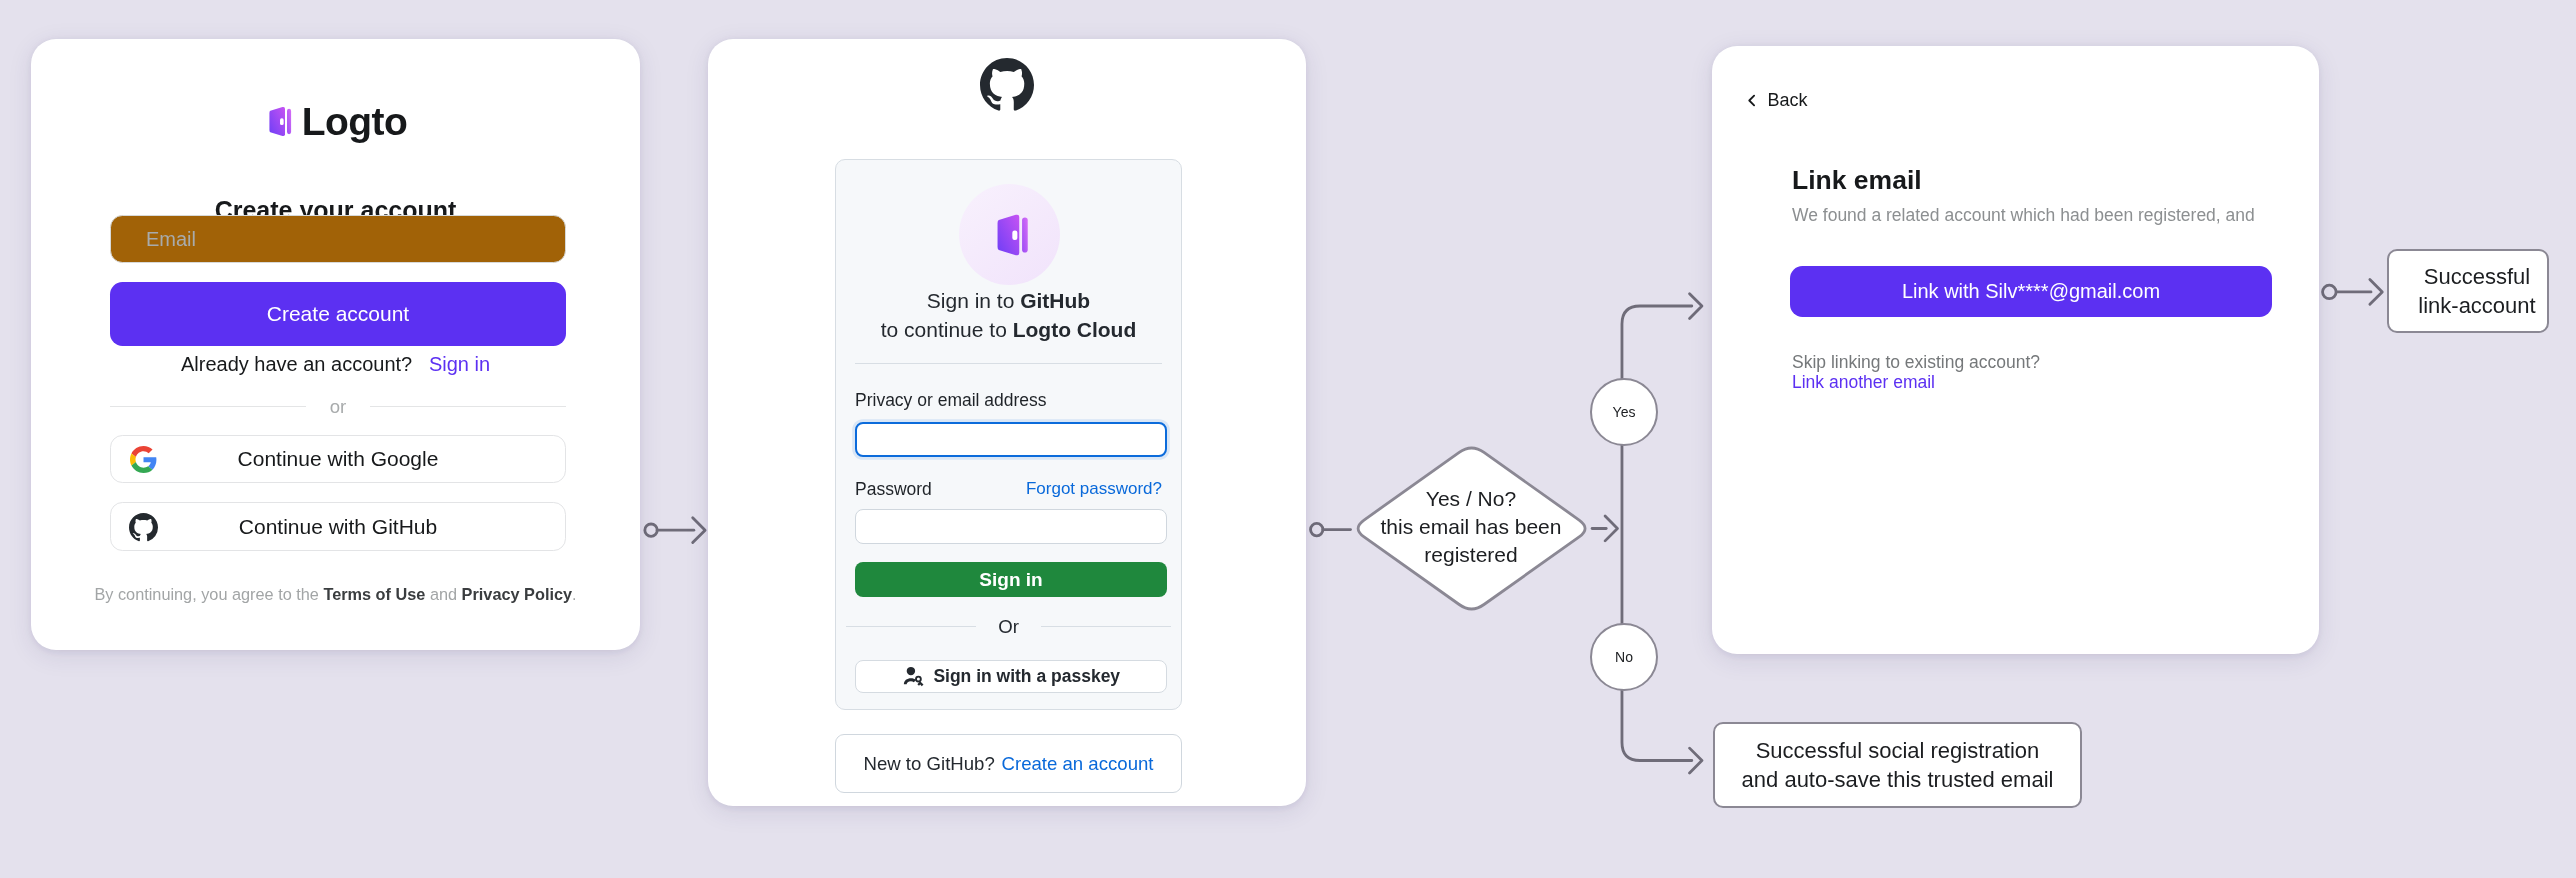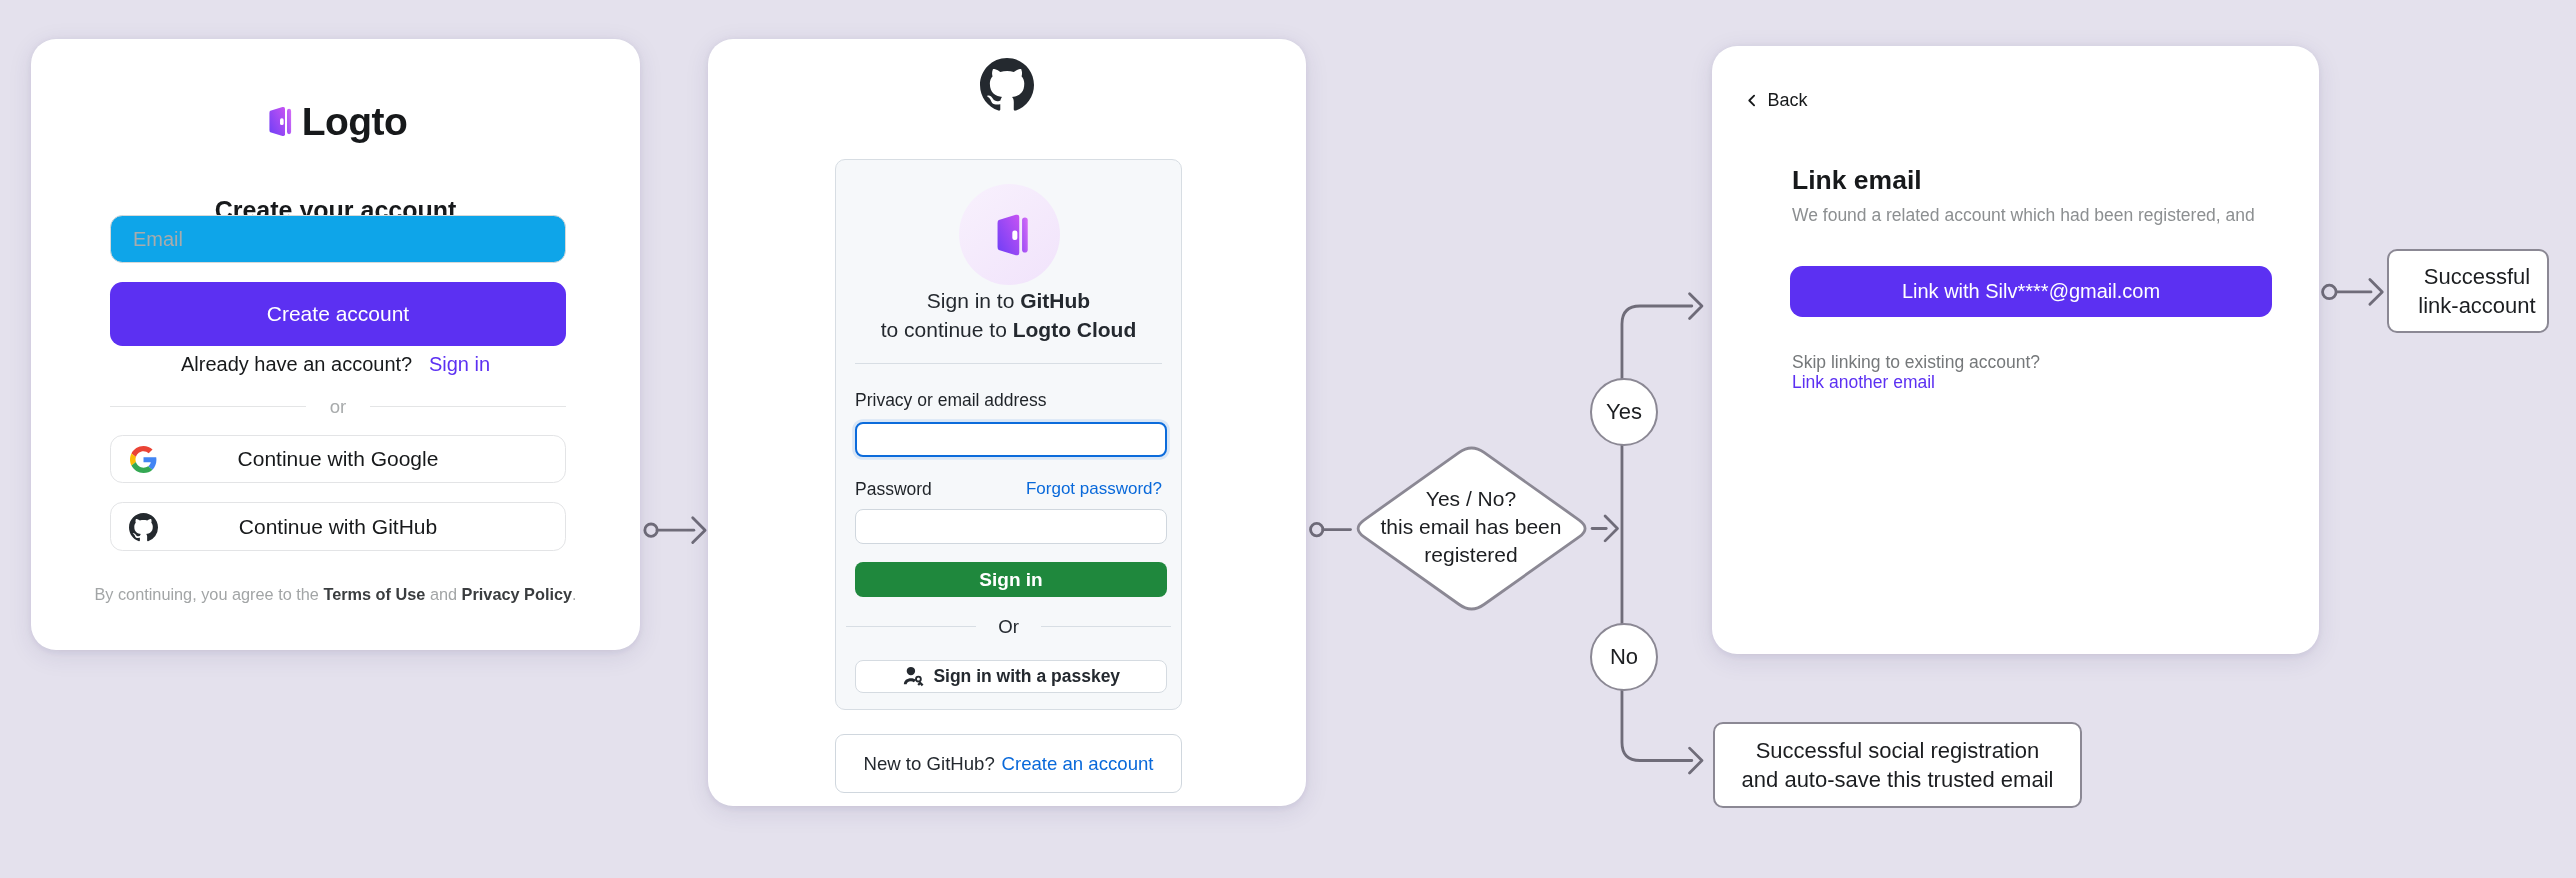--- a/index.html
+++ b/index.html
@@ -4,29 +4,29 @@
 <style>
   html,body{margin:0;padding:0;background:#e4e1ed;font-family:"Liberation Sans","DejaVu Sans",sans-serif;}
   .canvas{position:relative;width:2576px;height:879px;overflow:hidden;background:#e4e1ed;}
   .card{position:absolute;background:#fff;border-radius:25px;box-shadow:0 5.6px 25px rgba(45,35,95,.10),0 1.7px 6.8px rgba(45,35,95,.07);z-index:2;}
   .abs{position:absolute;}
   svg{display:block;}
 
   
   #flow-svg{position:absolute;left:0;top:0;z-index:1;}
   .flow-node{position:absolute;z-index:3;background:#fff;border:2.8px solid #8b8894;display:flex;align-items:center;justify-content:center;text-align:center;color:#1c1e21;}
-  .flow-circle{width:64px;height:64px;border-radius:50%;font-size:22px;}
+  .flow-circle{width:64px;height:64px;border-radius:50%;font-size:14px;}
   .flow-box{border-radius:10px;font-size:22px;line-height:29px;}
   .diamond-label{position:absolute;z-index:3;text-align:center;font-size:21px;line-height:28px;color:#1c1e21;}
 
   
   .lg-brand{left:0;right:0;top:62px;height:41px;display:flex;align-items:center;justify-content:center;gap:10px;}
   .lg-wordmark{font-size:39px;font-weight:800;letter-spacing:-0.6px;color:#17191b;}
   .lg-title{left:0;right:0;top:157px;text-align:center;font-size:25px;font-weight:600;color:#17191b;}
-  .lg-input{left:79px;top:176px;width:456px;height:48px;box-sizing:border-box;border:1.7px solid #d7d9d9;border-radius:12.4px;padding:0 22px;font-size:20px;color:#17191b;outline:none;background:#0ea5e9;font-family:inherit;}
+  .lg-input{left:79px;top:176px;width:456px;height:48px;box-sizing:border-box;border:1.7px solid #d7d9d9;border-radius:12.4px;padding:0 35px;font-size:20px;color:#17191b;outline:none;background:#a16207;font-family:inherit;}
   .lg-input::placeholder{color:#a8abac;}
   .btn{display:flex;align-items:center;justify-content:center;box-sizing:border-box;cursor:pointer;}
   .lg-primary{left:79px;top:243px;width:456px;height:64px;background:#5c30f2;border-radius:12.4px;color:#fff;font-size:21px;font-weight:500;}
   .lg-signin-row{left:0;right:0;top:314px;text-align:center;font-size:20px;color:#17191b;}
   .lg-link{color:#5c30f2;cursor:pointer;}
   .lg-or{left:79px;top:355px;width:456px;height:25px;display:flex;align-items:center;gap:24px;color:#a8abac;font-size:18.6px;}
   .lg-or .rule{flex:1;border-top:1.7px solid #e4e5e6;}
   .lg-social{left:79px;width:456px;background:#fff;border:1.7px solid #e3e4e6;border-radius:12.4px;position:absolute;font-size:21px;color:#17191b;}
   .lg-terms{left:0;right:0;top:546px;text-align:center;font-size:16.3px;color:#a2a5a6;}
   .lg-terms b{color:#3a3d3f;font-weight:600;}

